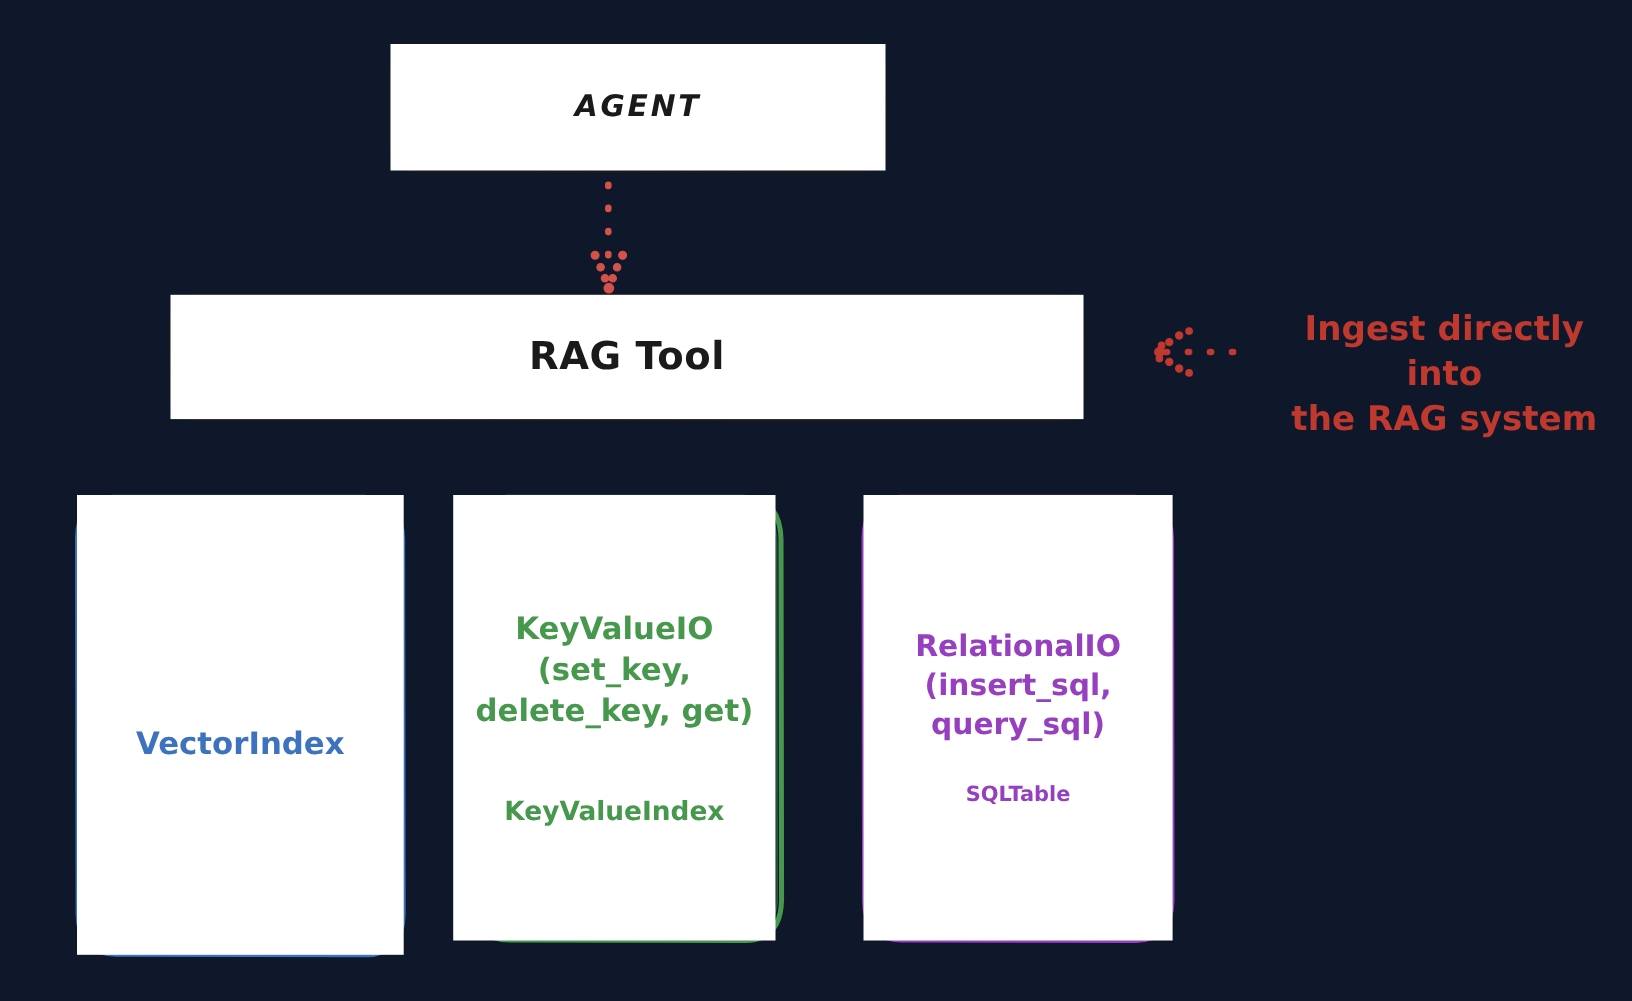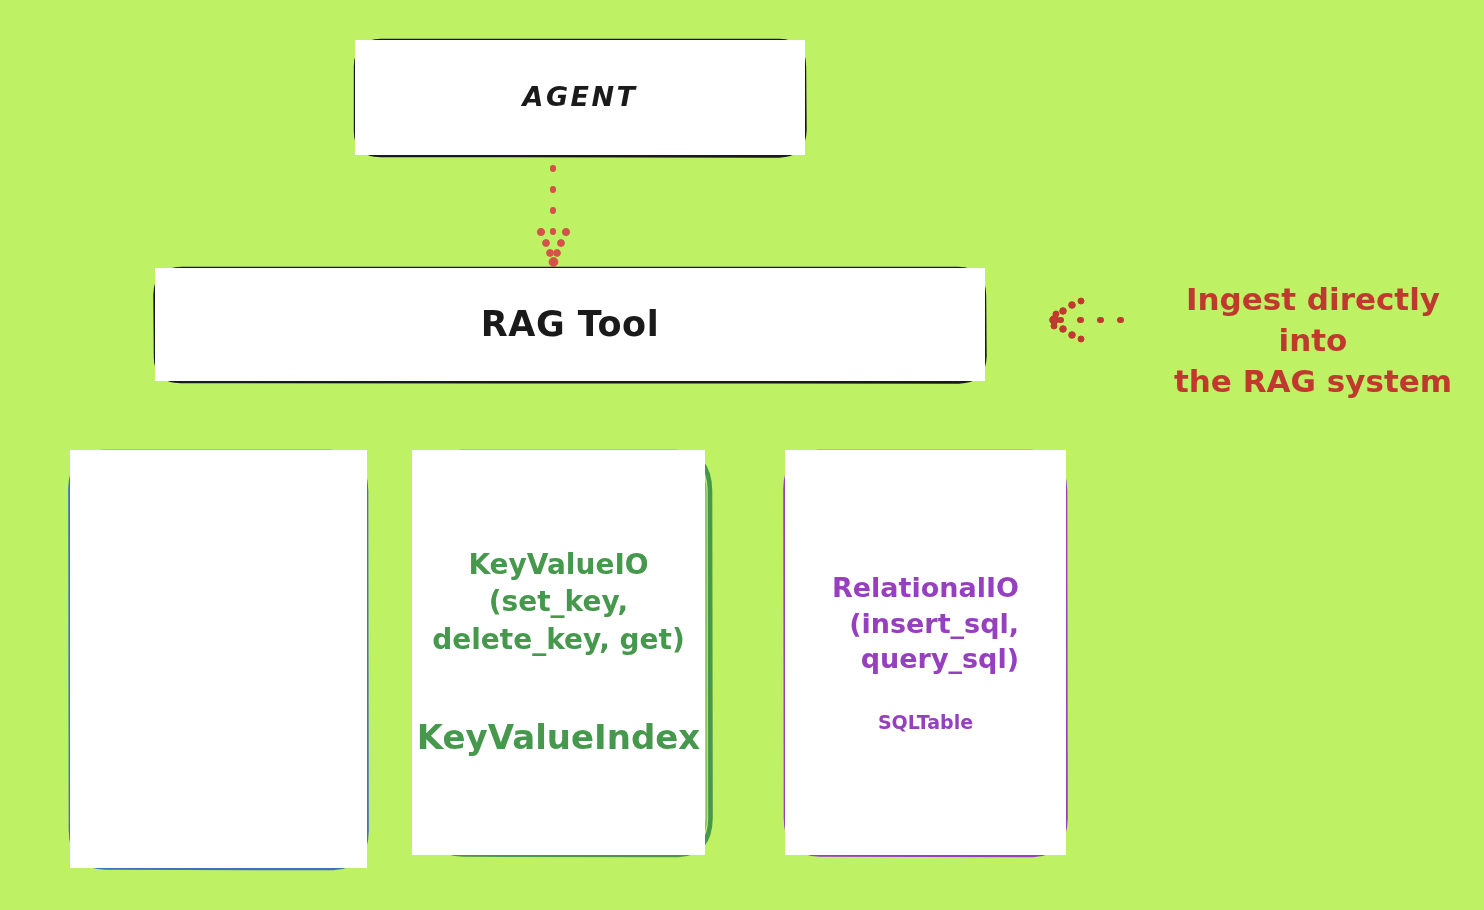--- a/index.html
+++ b/index.html
@@ -8,21 +8,21 @@
     padding: 0;
     background: #ffffff;
   }
   body {
     font-family: "DejaVu Sans", sans-serif;
   }
   #canvas {
     position: relative;
     width: 1484px;
     height: 910px;
-    background: #bef264;
+    background: #0f172a;
     overflow: hidden;
   }
 
   
   .node {
     position: absolute;
     box-sizing: border-box;
     display: flex;
     flex-direction: column;
     align-items: center;
@@ -94,31 +94,31 @@
 
   #node-keyvalueio {
     left: 412px;
     top: 450px;
     width: 293px;
     height: 405px;
   }
   #node-keyvalueio .api-label,
   #node-keyvalueio .index-label { color: #46984C; }
   #node-keyvalueio .api-label { font-size: 28px; line-height: 1.33; }
-  #node-keyvalueio .index-label { font-size: 34px; margin-top: 24px; }
+  #node-keyvalueio .index-label { font-size: 24px; margin-top: 24px; }
 
   #node-relationalio {
     left: 785px;
     top: 450px;
     width: 281px;
     height: 405px;
   }
   #node-relationalio .api-label,
   #node-relationalio .index-label { color: #9640C0; }
-  #node-relationalio .api-label { font-size: 27px; line-height: 1.33; text-align: right; }
+  #node-relationalio .api-label { font-size: 27px; line-height: 1.33; }
   #node-relationalio .index-label { font-size: 19px; }
 
   
   #sketch {
     position: absolute;
     left: 0;
     top: 0;
     width: 1484px;
     height: 910px;
     pointer-events: none;
@@ -210,20 +210,21 @@
   <div class="node" id="node-agent">
     <div class="node-label">AGENT</div>
   </div>
 
   <div class="node" id="node-ragtool">
     <div class="node-label">RAG Tool</div>
   </div>
 
   <div class="node provider" id="node-vectorio">
     <div class="gap"></div>
+    <div class="node-label index-label">VectorIndex</div>
   </div>
 
   <div class="node provider" id="node-keyvalueio">
     <div class="node-label api-label">KeyValueIO
 (set_key,
 delete_key, get)</div>
     <div class="gap"></div>
     <div class="node-label index-label">KeyValueIndex</div>
   </div>
 

